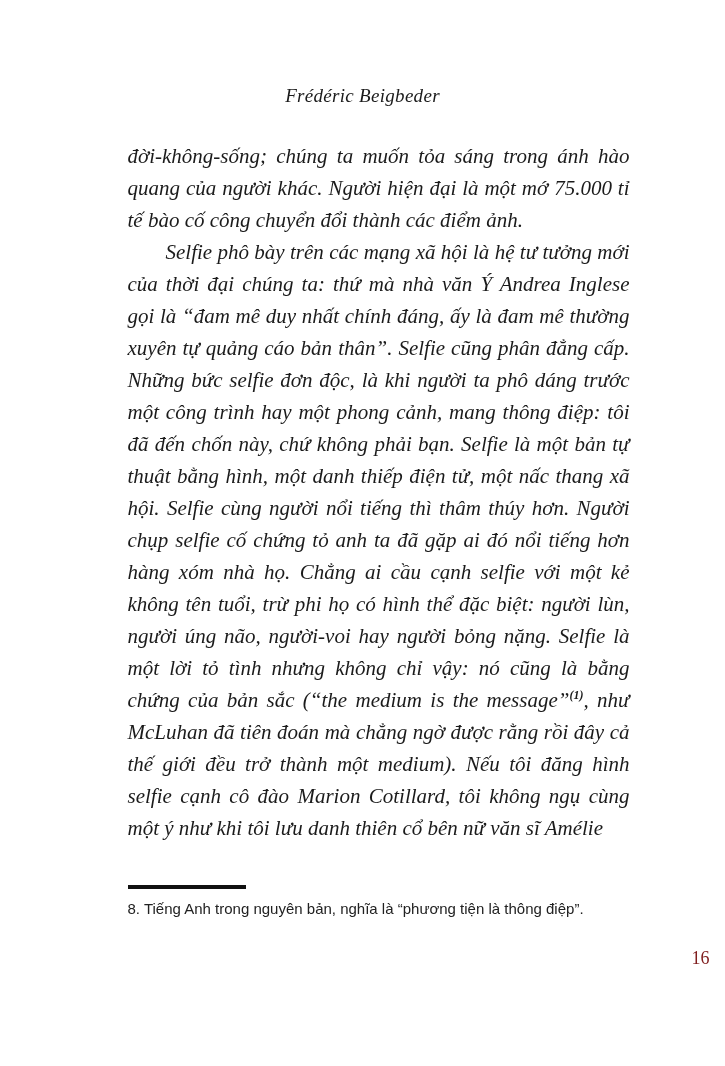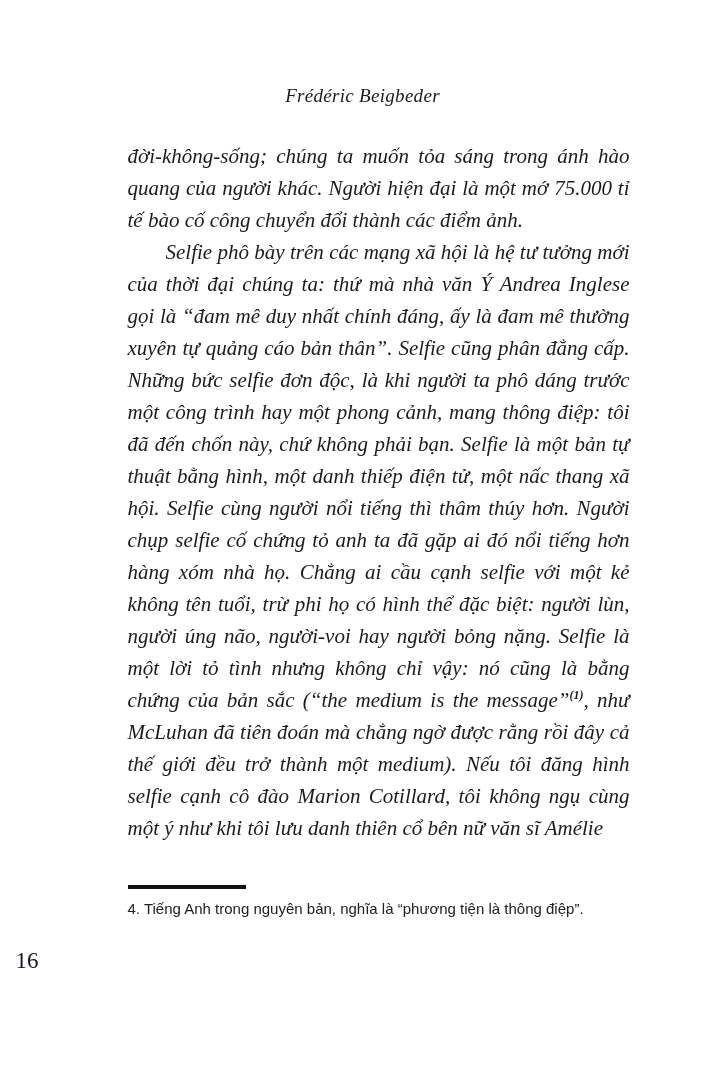--- a/index.html
+++ b/index.html
@@ -68,36 +68,36 @@
     font-family: "Liberation Sans", sans-serif;
     font-size: 15px;
     line-height: 20px;
     color: #222222;
   }
   .page-number {
     position: absolute;
     top: 948px;
     left: 0;
     right: 0;
-    text-align: left;
-    font-size: 23px;
-    color: #0f172a;
+    text-align: right;
+    font-size: 18px;
+    color: #7f1d1d;
   }
 </style>
 </head>
 <body>
 
 <div class="page">
 
   <div class="running-head">Frédéric Beigbeder</div>
 
   <div class="body-text">
     <p class="para">đời-không-sống; chúng ta muốn tỏa sáng trong ánh hào quang của người khác. Người hiện đại là một mớ 75.000 tỉ tế bào cố công chuyển đổi thành các điểm ảnh.</p>
     <p class="para indent"><span>Selfie phô bày trên các mạng xã hội là hệ tư tưởng mới của thời đại chúng ta: thứ mà nhà văn Ý Andrea Inglese gọi là “đam mê duy nhất chính đáng, ấy là đam mê thường xuyên tự quảng cáo bản thân”. Selfie cũng phân đẳng cấp. Những bức selfie đơn độc, là khi người ta phô dáng trước một công trình hay một phong cảnh, mang thông điệp: tôi đã đến chốn này, chứ không phải bạn. Selfie là một bản tự thuật bằng hình, một danh thiếp điện tử, một nấc thang xã hội. Selfie cùng người nổi tiếng thì thâm thúy hơn. Người chụp selfie cố chứng tỏ anh ta đã gặp ai đó nổi tiếng hơn hàng xóm nhà họ. Chẳng ai cầu cạnh selfie với một kẻ không tên tuổi, trừ phi họ có hình thể đặc biệt: người lùn, người úng não, người-voi hay người bỏng nặng. Selfie là một lời tỏ tình nhưng không chỉ vậy: nó cũng là bằng chứng của bản sắc (“the medium is the message”</span><sup class="note-ref">(1)</sup><span>, như McLuhan đã tiên đoán mà chẳng ngờ được rằng rồi đây cả thế giới đều trở thành một medium). Nếu tôi đăng hình selfie cạnh cô đào Marion Cotillard, tôi không ngụ cùng một ý như khi tôi lưu danh thiên cổ bên nữ văn sĩ Amélie</span></p>
   </div>
 
   <div class="footnote-rule"></div>
 
-  <div class="footnote">4. Tiếng Anh trong nguyên bản, nghĩa là “phương tiện là thông điệp”.</div>
+  <div class="footnote">8. Tiếng Anh trong nguyên bản, nghĩa là “phương tiện là thông điệp”.</div>
 
   <div class="page-number">16</div>
 
 </div>
 
 </body></html>

